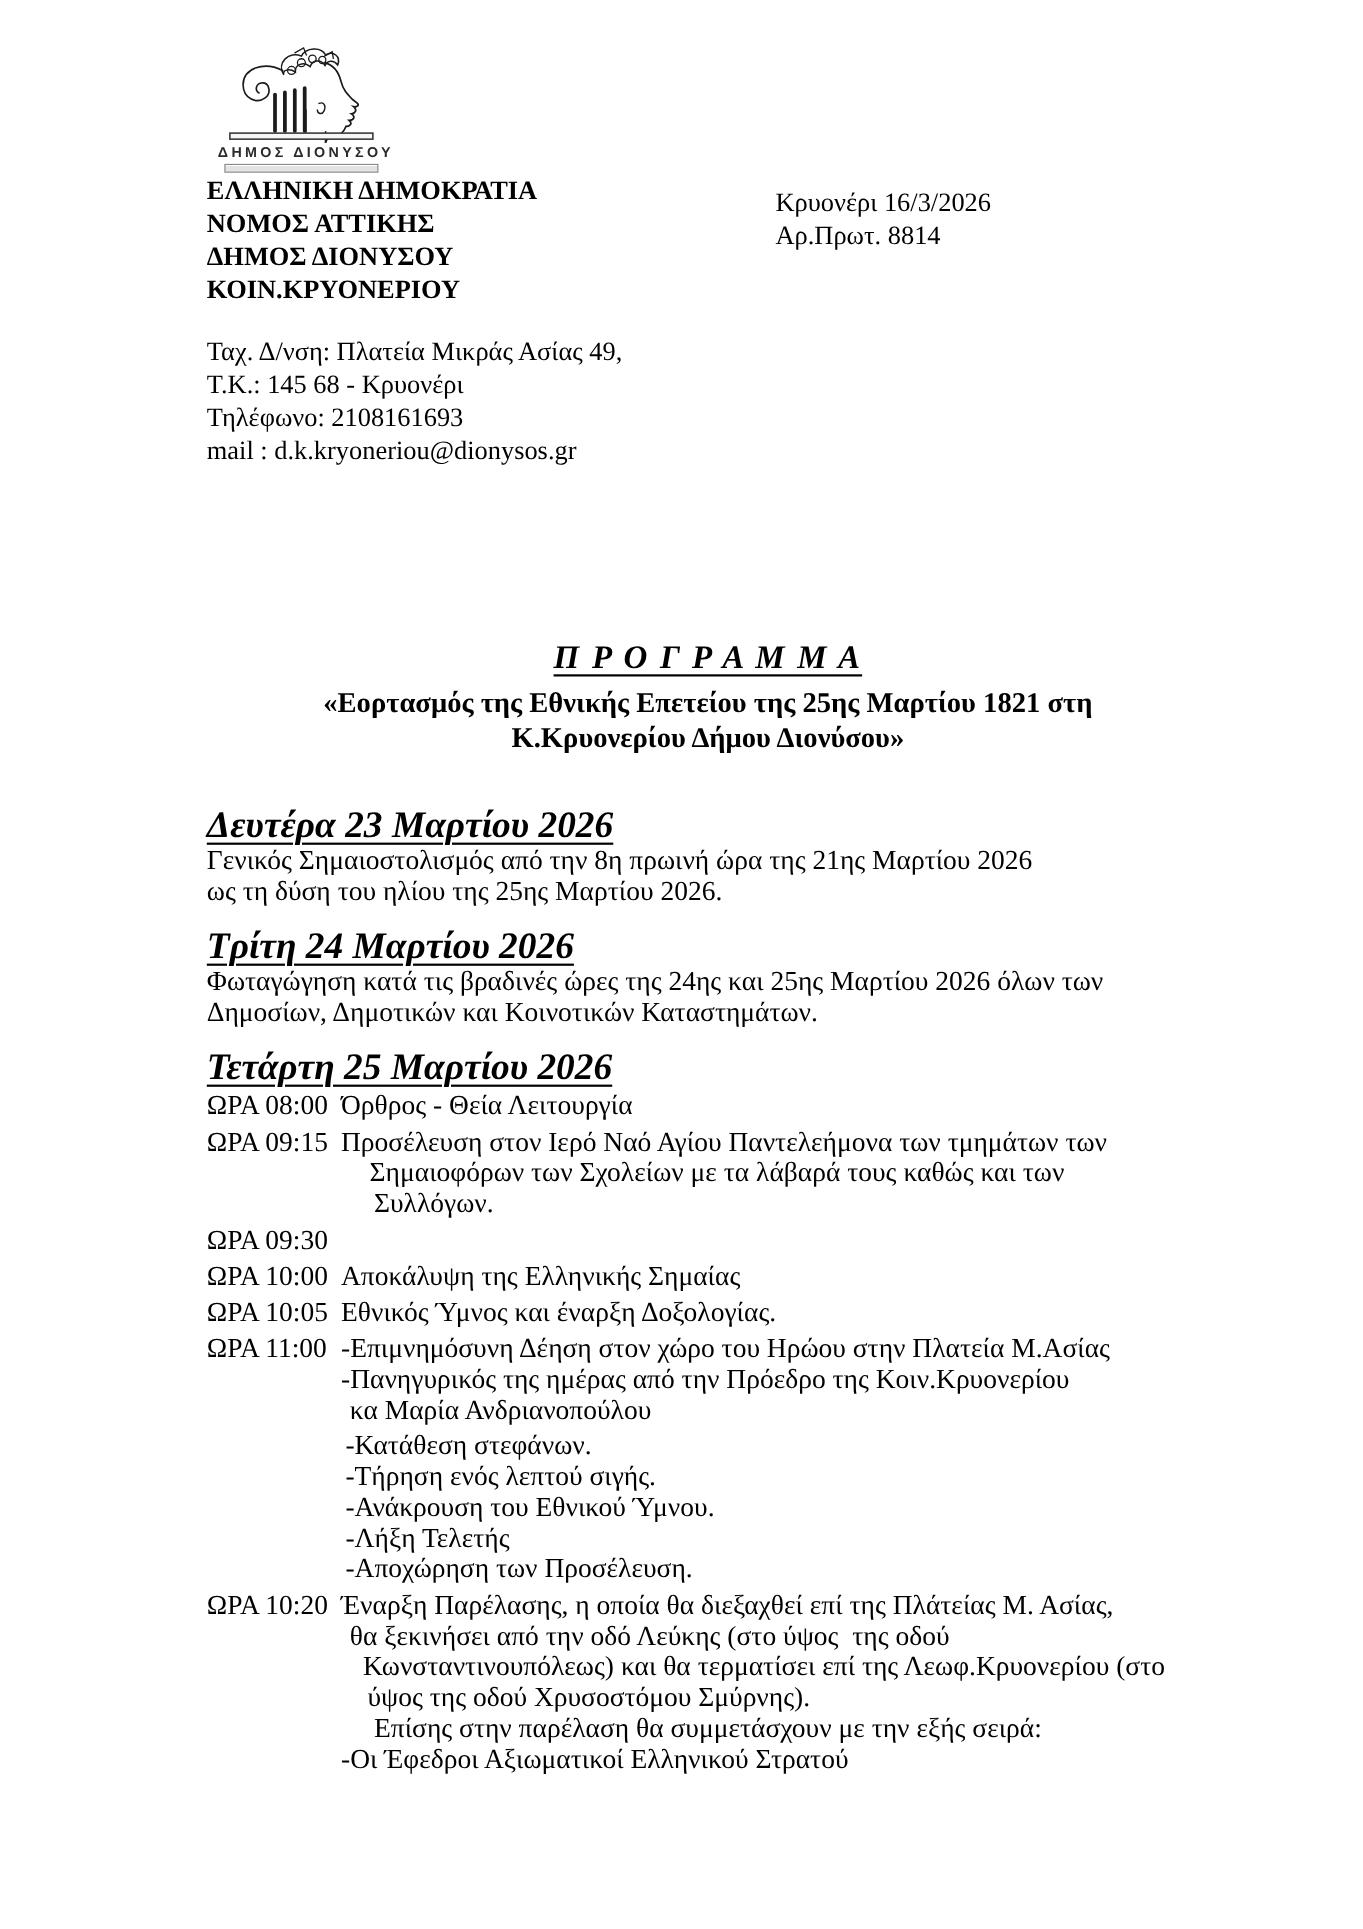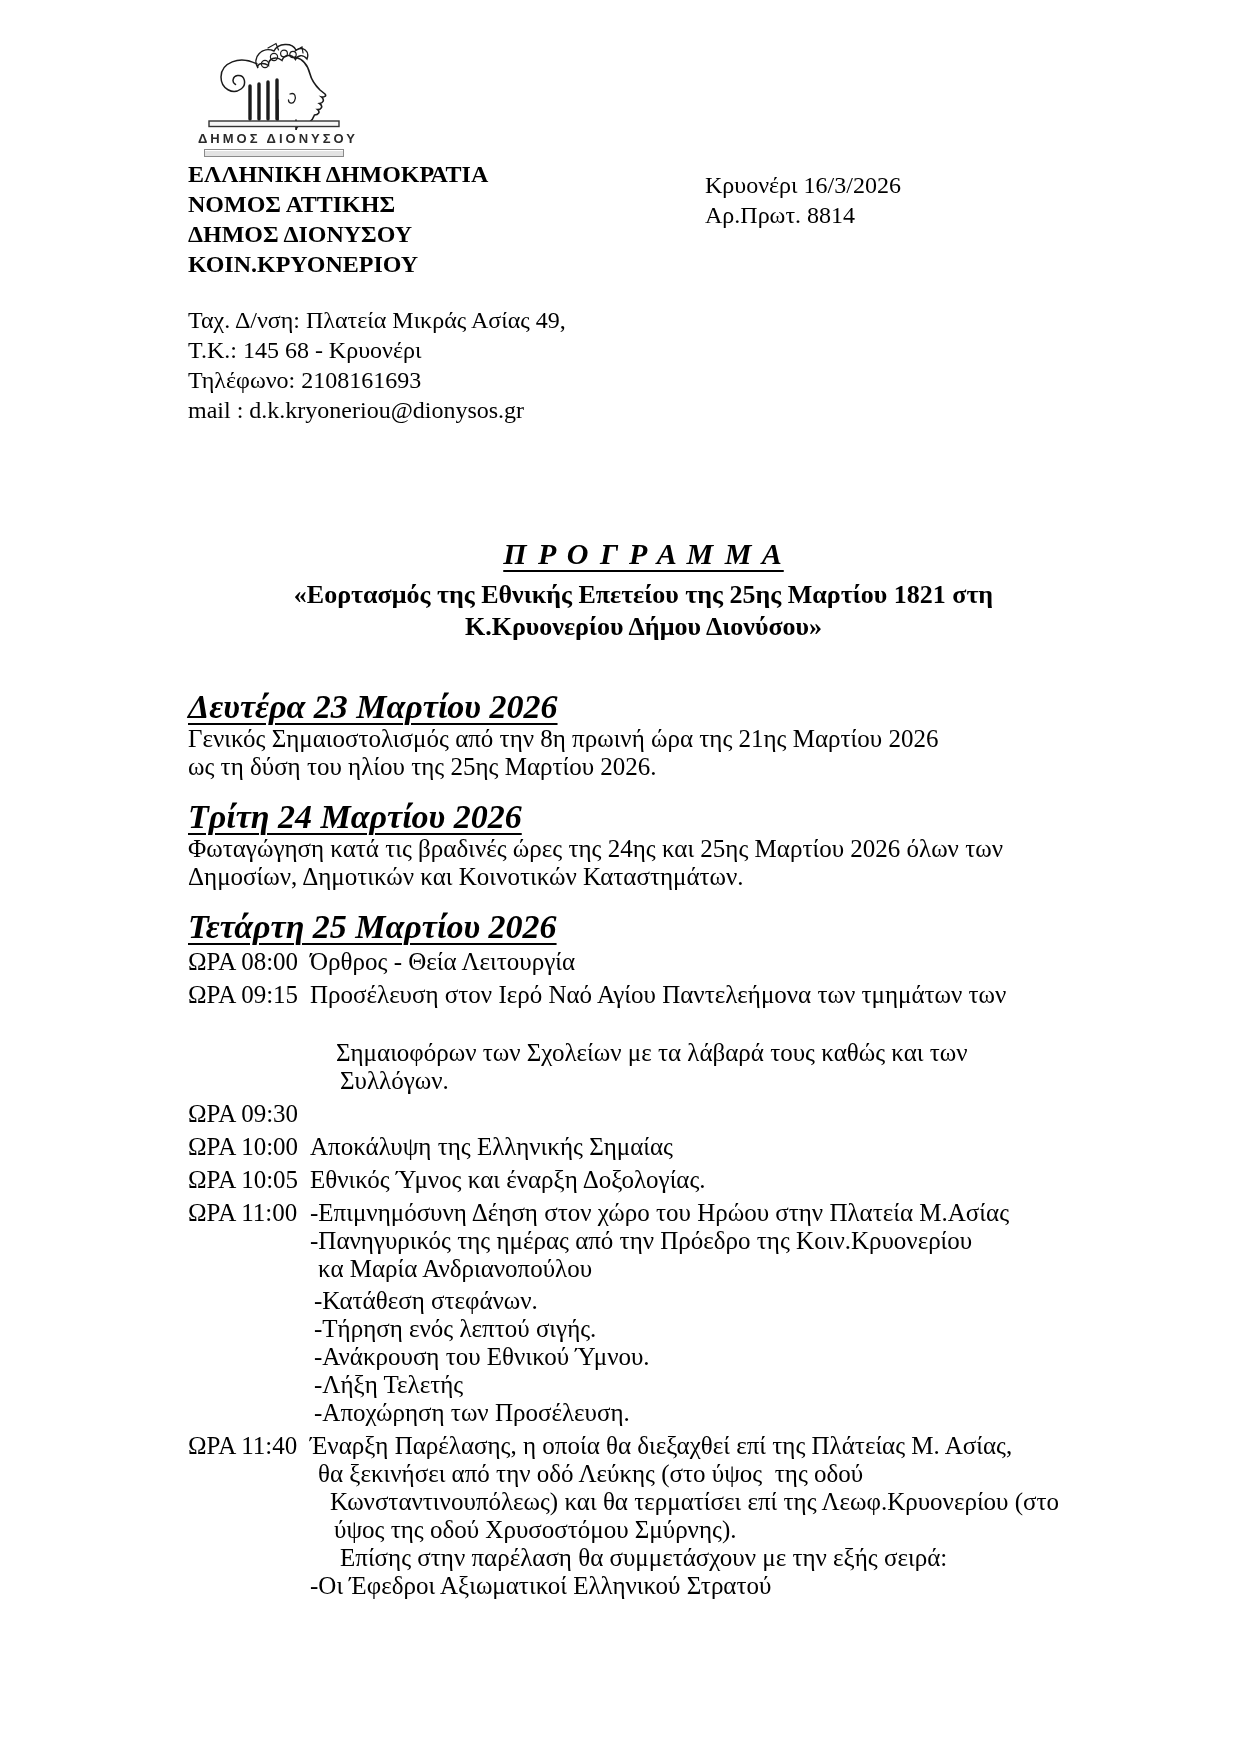--- a/index.html
+++ b/index.html
@@ -36,21 +36,21 @@
   
   .contact-block { margin-top:26px; font-size:24px; line-height:30px; }
   .contact-block div { white-space:pre; }
 
   
   .title-block { margin-top:112px; text-align:center; }
   .doc-title {
     display:inline-block;
     font-size:30px; font-weight:bold; font-style:italic;
     letter-spacing:2px;
-    text-decoration:underline; text-decoration-thickness:2px; text-underline-offset:6px;
+    text-decoration:underline; text-decoration-thickness:2px; text-underline-offset:6px;margin-top:44px;
   }
   .doc-subtitle { margin-top:8px; font-size:26px; font-weight:bold; line-height:32px; }
 
   
   .section-heading {
     margin-top:48px;
     font-size:34px; font-weight:bold; font-style:italic; line-height:32px;
     text-decoration:underline; text-decoration-thickness:2px; text-underline-offset:5px;
     display:table;
   }
@@ -60,21 +60,21 @@
 
   
   .schedule { margin-top:2px; font-size:25px; line-height:28px; }
   .entry { display:flex; margin-top:5px; }
   .time { flex:0 0 122px; white-space:pre; }
   .entry-lines { flex:1 1 auto; }
   .ip8  { padding-left:8px; }
   .ip4  { padding-left:4px; }
   .ip20 { padding-left:20px; }
   .ip24 { padding-left:24px; }
-  .ip26 { padding-left:26px;margin-top:30px; }
+  .ip26 { padding-left:26px; }
   .ip30 { padding-left:30px; }
   .gap-top { margin-top:4px; }
 </style>
 </head>
 <body>
 
 <div class="page">
   <div class="content">
 
     <div class="logo">
@@ -192,21 +192,21 @@
             <div class="pline ip8">κα Μαρία Ανδριανοπούλου</div>
             <div class="pline ip4 gap-top">-Κατάθεση στεφάνων.</div>
             <div class="pline ip4">-Τήρηση ενός λεπτού σιγής.</div>
             <div class="pline ip4">-Ανάκρουση του Εθνικού Ύμνου.</div>
             <div class="pline ip4">-Λήξη Τελετής</div>
             <div class="pline ip4">-Αποχώρηση των Προσέλευση.</div>
           </div>
         </div>
 
         <div class="entry">
-          <span class="time">ΩΡΑ 11:40</span>
+          <span class="time">ΩΡΑ 10:20</span>
           <div class="entry-lines">
             <div class="pline">Έναρξη Παρέλασης, η οποία θα διεξαχθεί επί της Πλάτείας Μ. Ασίας,</div>
             <div class="pline ip8">θα ξεκινήσει από την οδό Λεύκης (στο ύψος  της οδού</div>
             <div class="pline ip20">Κωνσταντινουπόλεως) και θα τερματίσει επί της Λεωφ.Κρυονερίου (στο</div>
             <div class="pline ip24">ύψος της οδού Χρυσοστόμου Σμύρνης).</div>
             <div class="pline ip30">Επίσης στην παρέλαση θα συμμετάσχουν με την εξής σειρά:</div>
             <div class="pline">-Οι Έφεδροι Αξιωματικοί Ελληνικού Στρατού</div>
           </div>
         </div>
 

